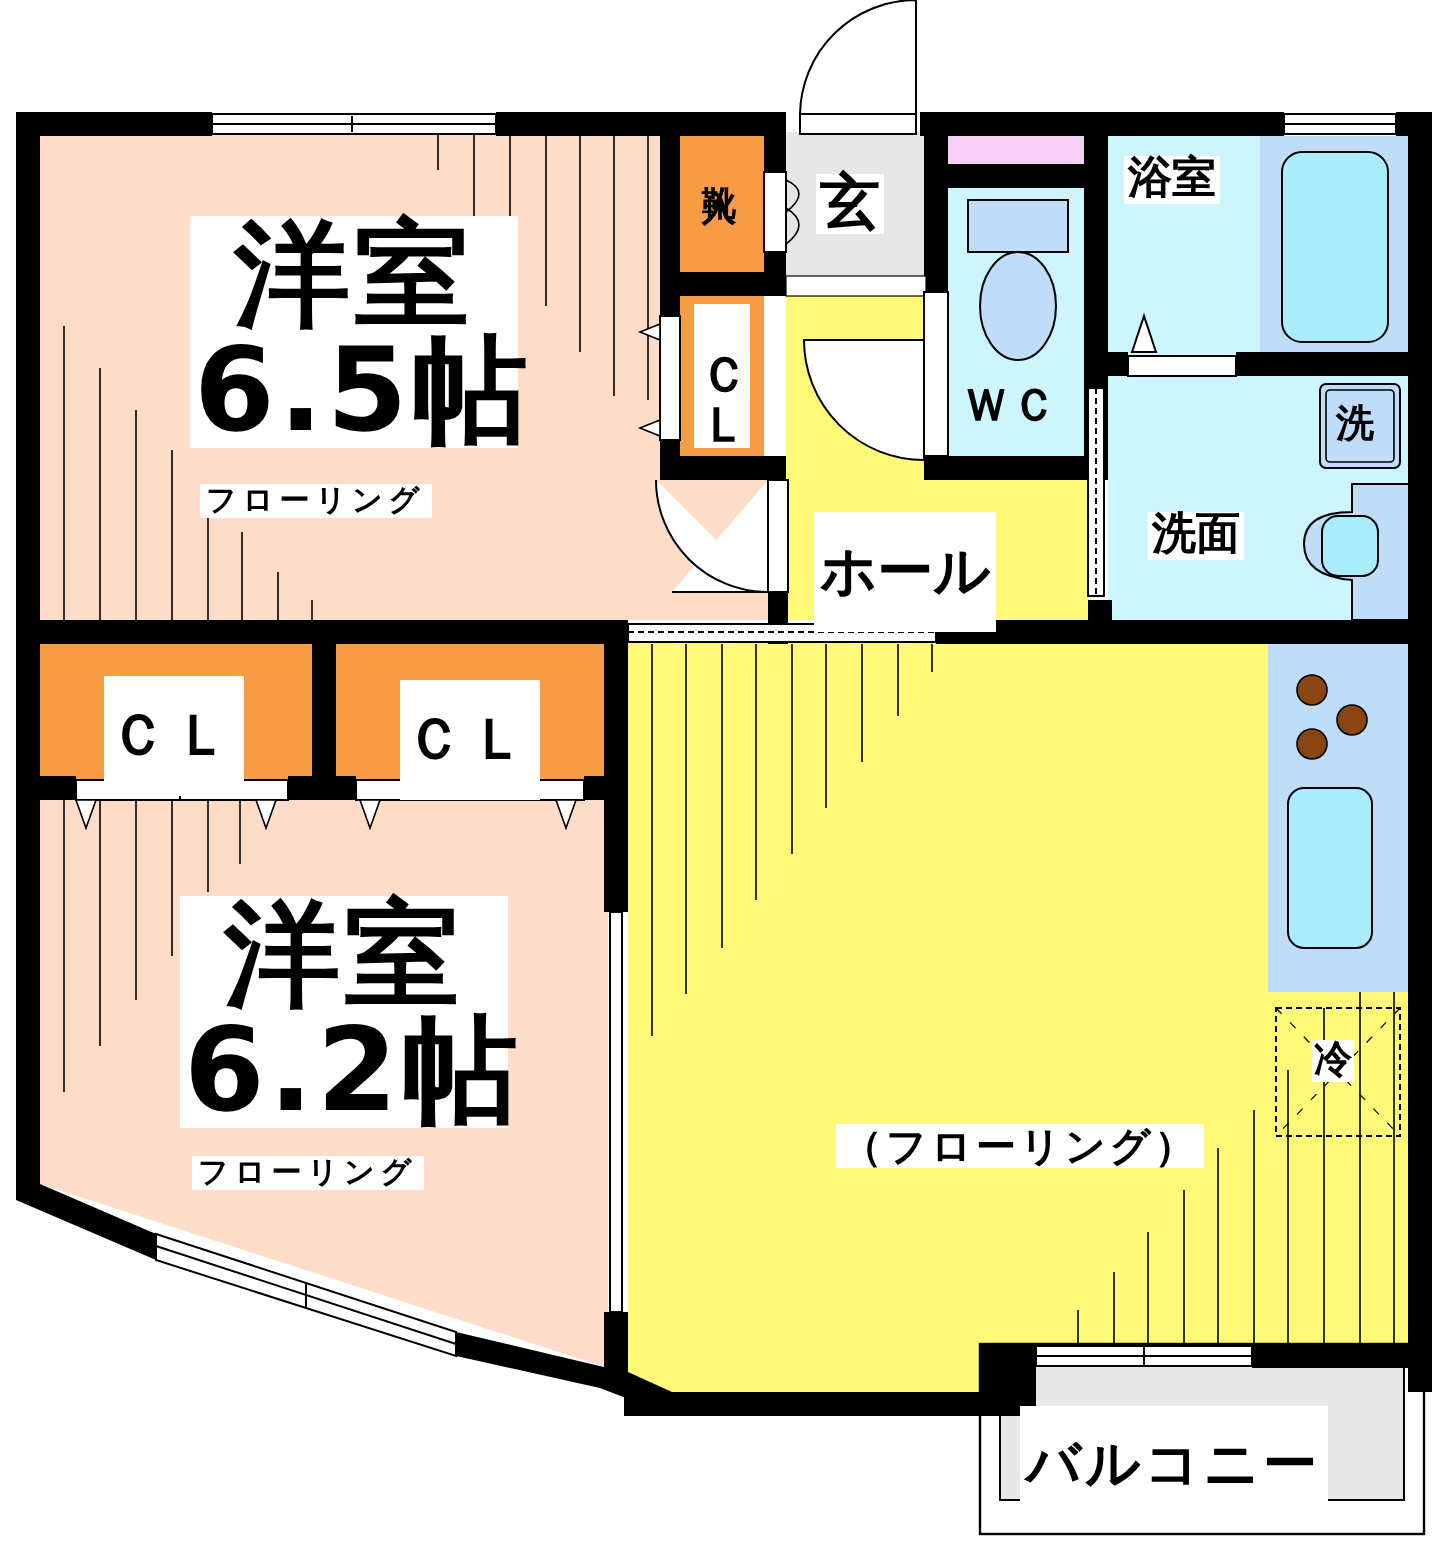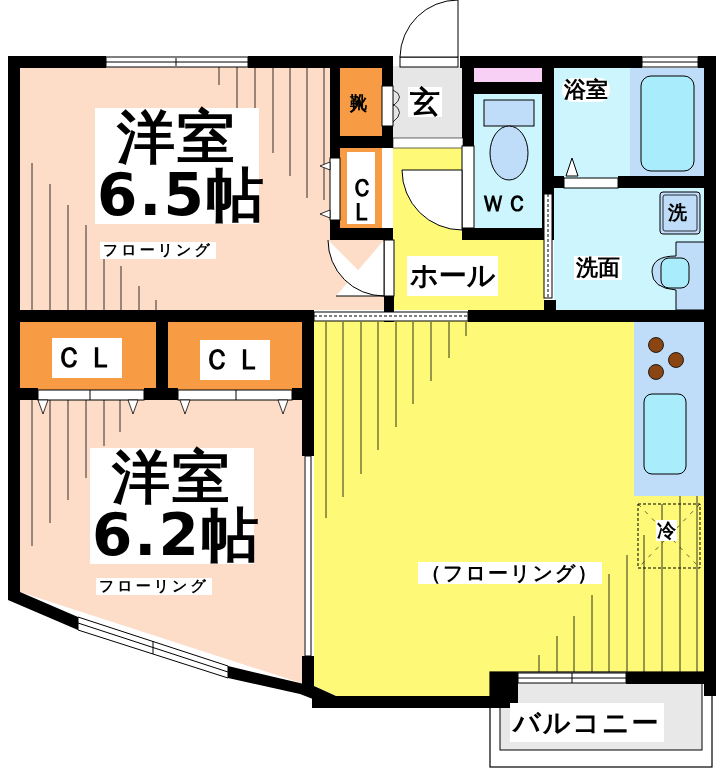--- a/index.html
+++ b/index.html
@@ -5,21 +5,21 @@
     html, body { margin: 0; padding: 0; background: #ffffff; }
     body { width: 718px; height: 773px; overflow: hidden; position: relative;
            font-family: "DejaVu Sans", "Liberation Sans", sans-serif; }
     #plan { position: absolute; left: 0; top: 0; width: 718px; height: 773px; }
     .lbl { position: absolute; background: #ffffff; color: #000; font-weight: bold;
            line-height: 1; white-space: nowrap; text-align: center;
            font-family: "DejaVu Sans", "Liberation Sans", sans-serif; }
     .big { font-size: 58px; letter-spacing: 2px; padding: 0 2px; }
     .big-line { display: block; }
     .sub { font-size: 15px; letter-spacing: 3px; padding: 1px 3px; }
-    .mid { font-size: 28px; padding: 6px 3px; }
+    .mid { font-size: 28px; padding: 16px 3px; }
     .sm  { font-size: 22px; padding: 1px 2px; }
     .xs  { font-size: 17px; padding: 1px 1px; }
     .vert { writing-mode: vertical-rl; text-orientation: upright; letter-spacing: 2px; }
   </style>
 </head>
 <body>
 
 <svg id="plan" viewBox="0 0 718 773" xmlns="http://www.w3.org/2000/svg">
 
   <rect x="18" y="66" width="312" height="244" fill="#fddcc8"></rect>
@@ -240,17 +240,17 @@
 </div>
 <div class="lbl sub" style="left:418px; top:562px; font-size:20px; letter-spacing:2px;">（フローリング）</div>
 
 <div class="lbl mid" style="left:407px; top:256px;">ホール</div>
 <div class="lbl mid" style="left:408px; top:87px; font-size:30px; padding:0 2px;">玄</div>
 <div class="lbl xs vert" style="left:349px; top:78px; background:transparent;">靴入</div>
 <div class="lbl sm vert" style="left:348px; top:160px; background:transparent; font-size:24px;">ＣＬ</div>
 <div class="lbl mid" style="left:52px; top:338px; font-size:28px; letter-spacing:4px;">ＣＬ</div>
 <div class="lbl mid" style="left:200px; top:340px; font-size:28px; letter-spacing:4px;">ＣＬ</div>
 <div class="lbl sm" style="left:480px; top:192px; background:transparent; letter-spacing:2px;">ＷＣ</div>
-<div class="lbl sm" style="left:562px; top:78px;border-radius:11px;">浴室</div>
+<div class="lbl sm" style="left:562px; top:78px;">浴室</div>
 <div class="lbl sm" style="left:574px; top:256px;">洗面</div>
 <div class="lbl xs" style="left:667px; top:202px; background:transparent; font-size:19px;">洗</div>
 <div class="lbl xs" style="left:656px; top:520px; font-size:19px;">冷</div>
 <div class="lbl mid" style="left:510px; top:703px; background:#ffffff; font-size:27px; letter-spacing:2px;">バルコニー</div>
 
 </body></html>

